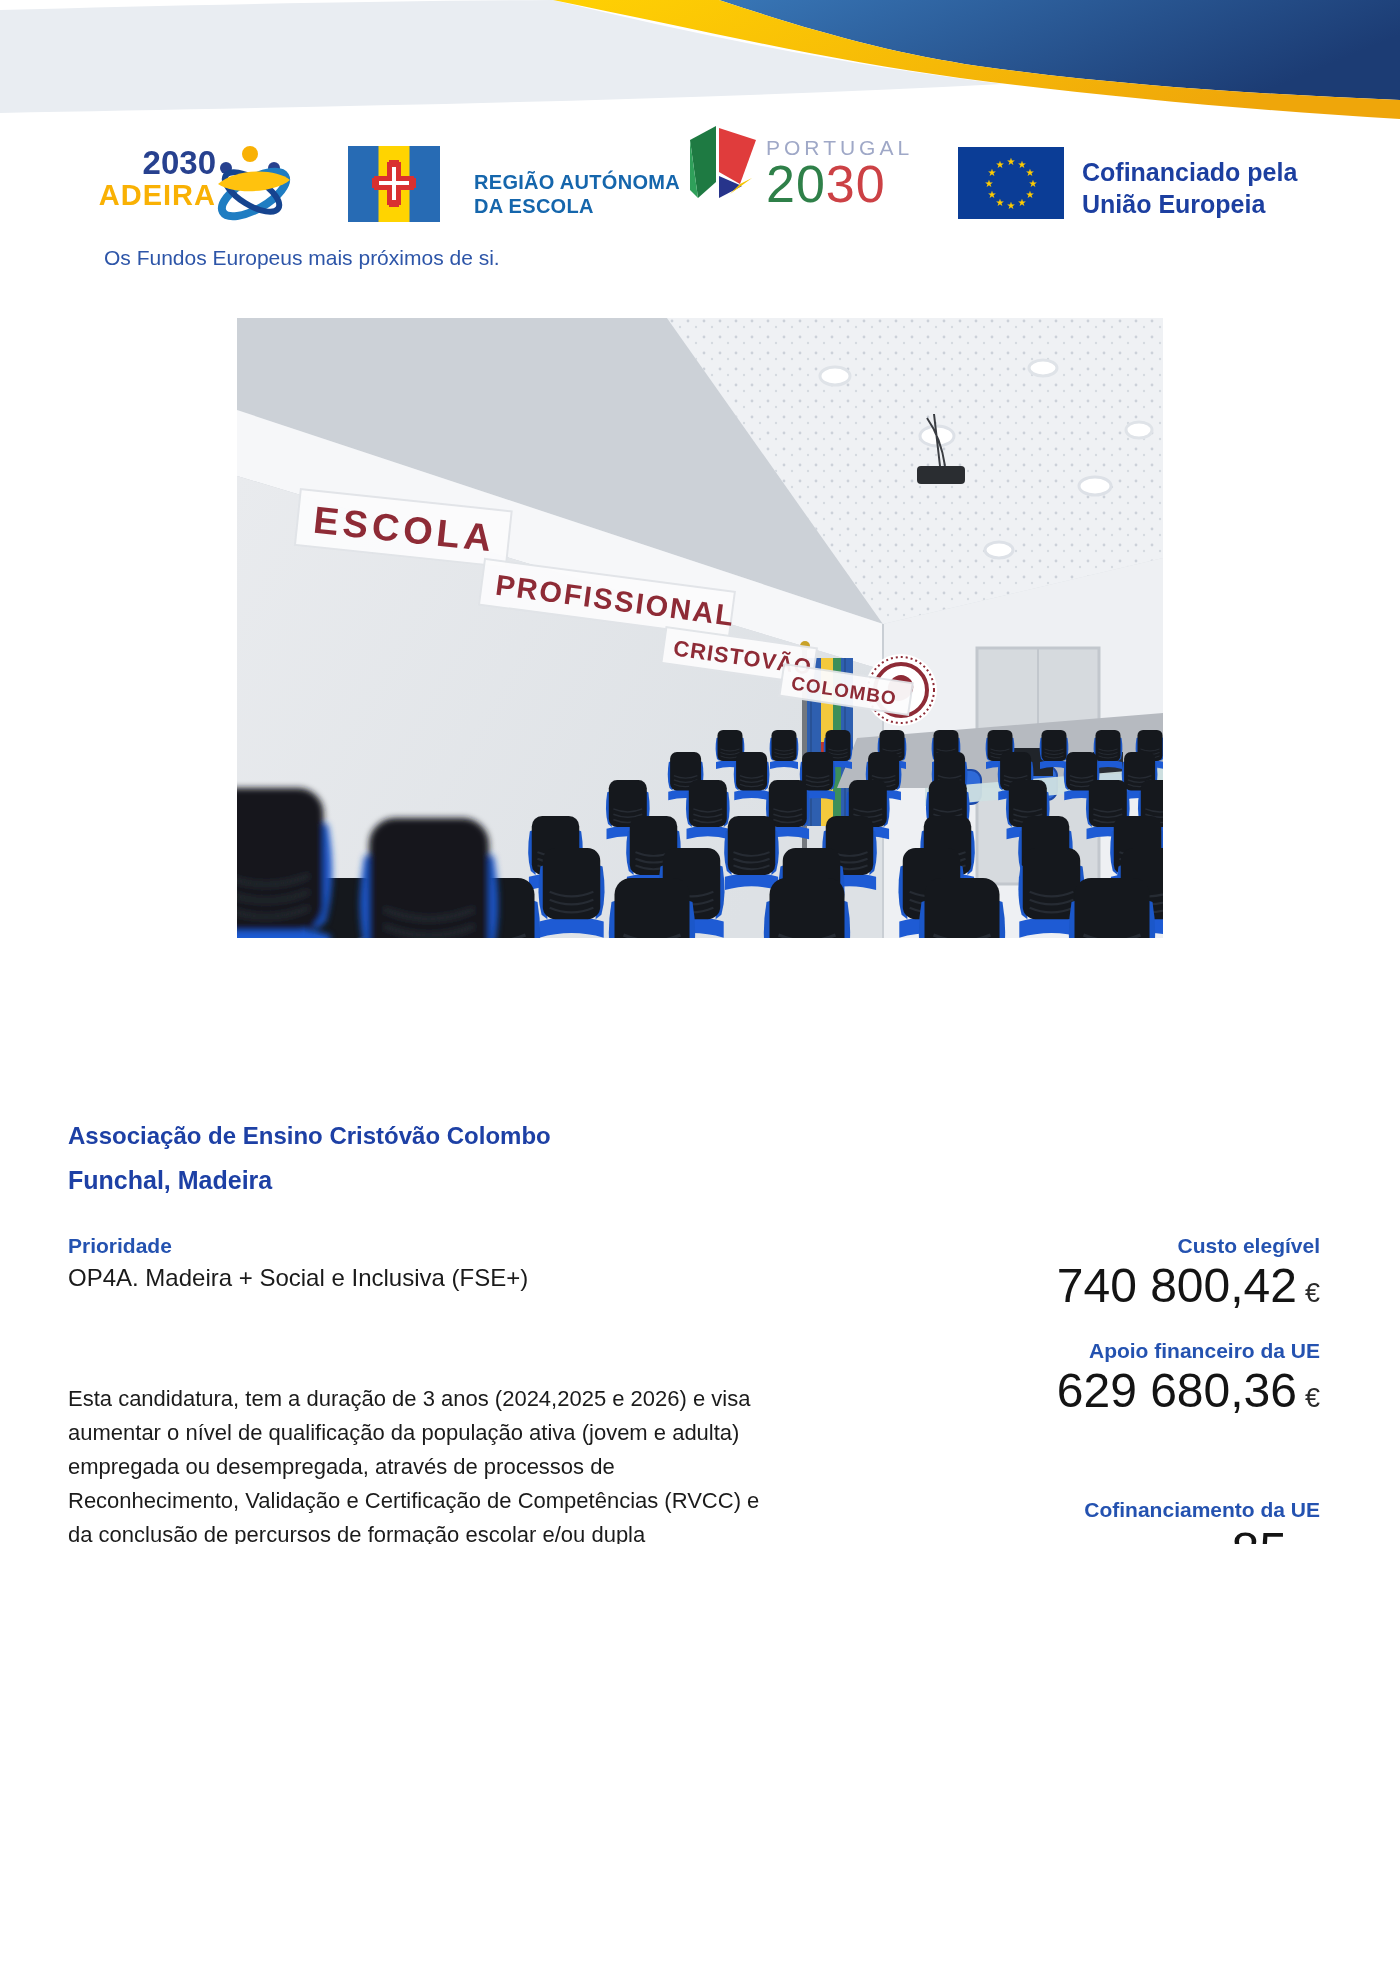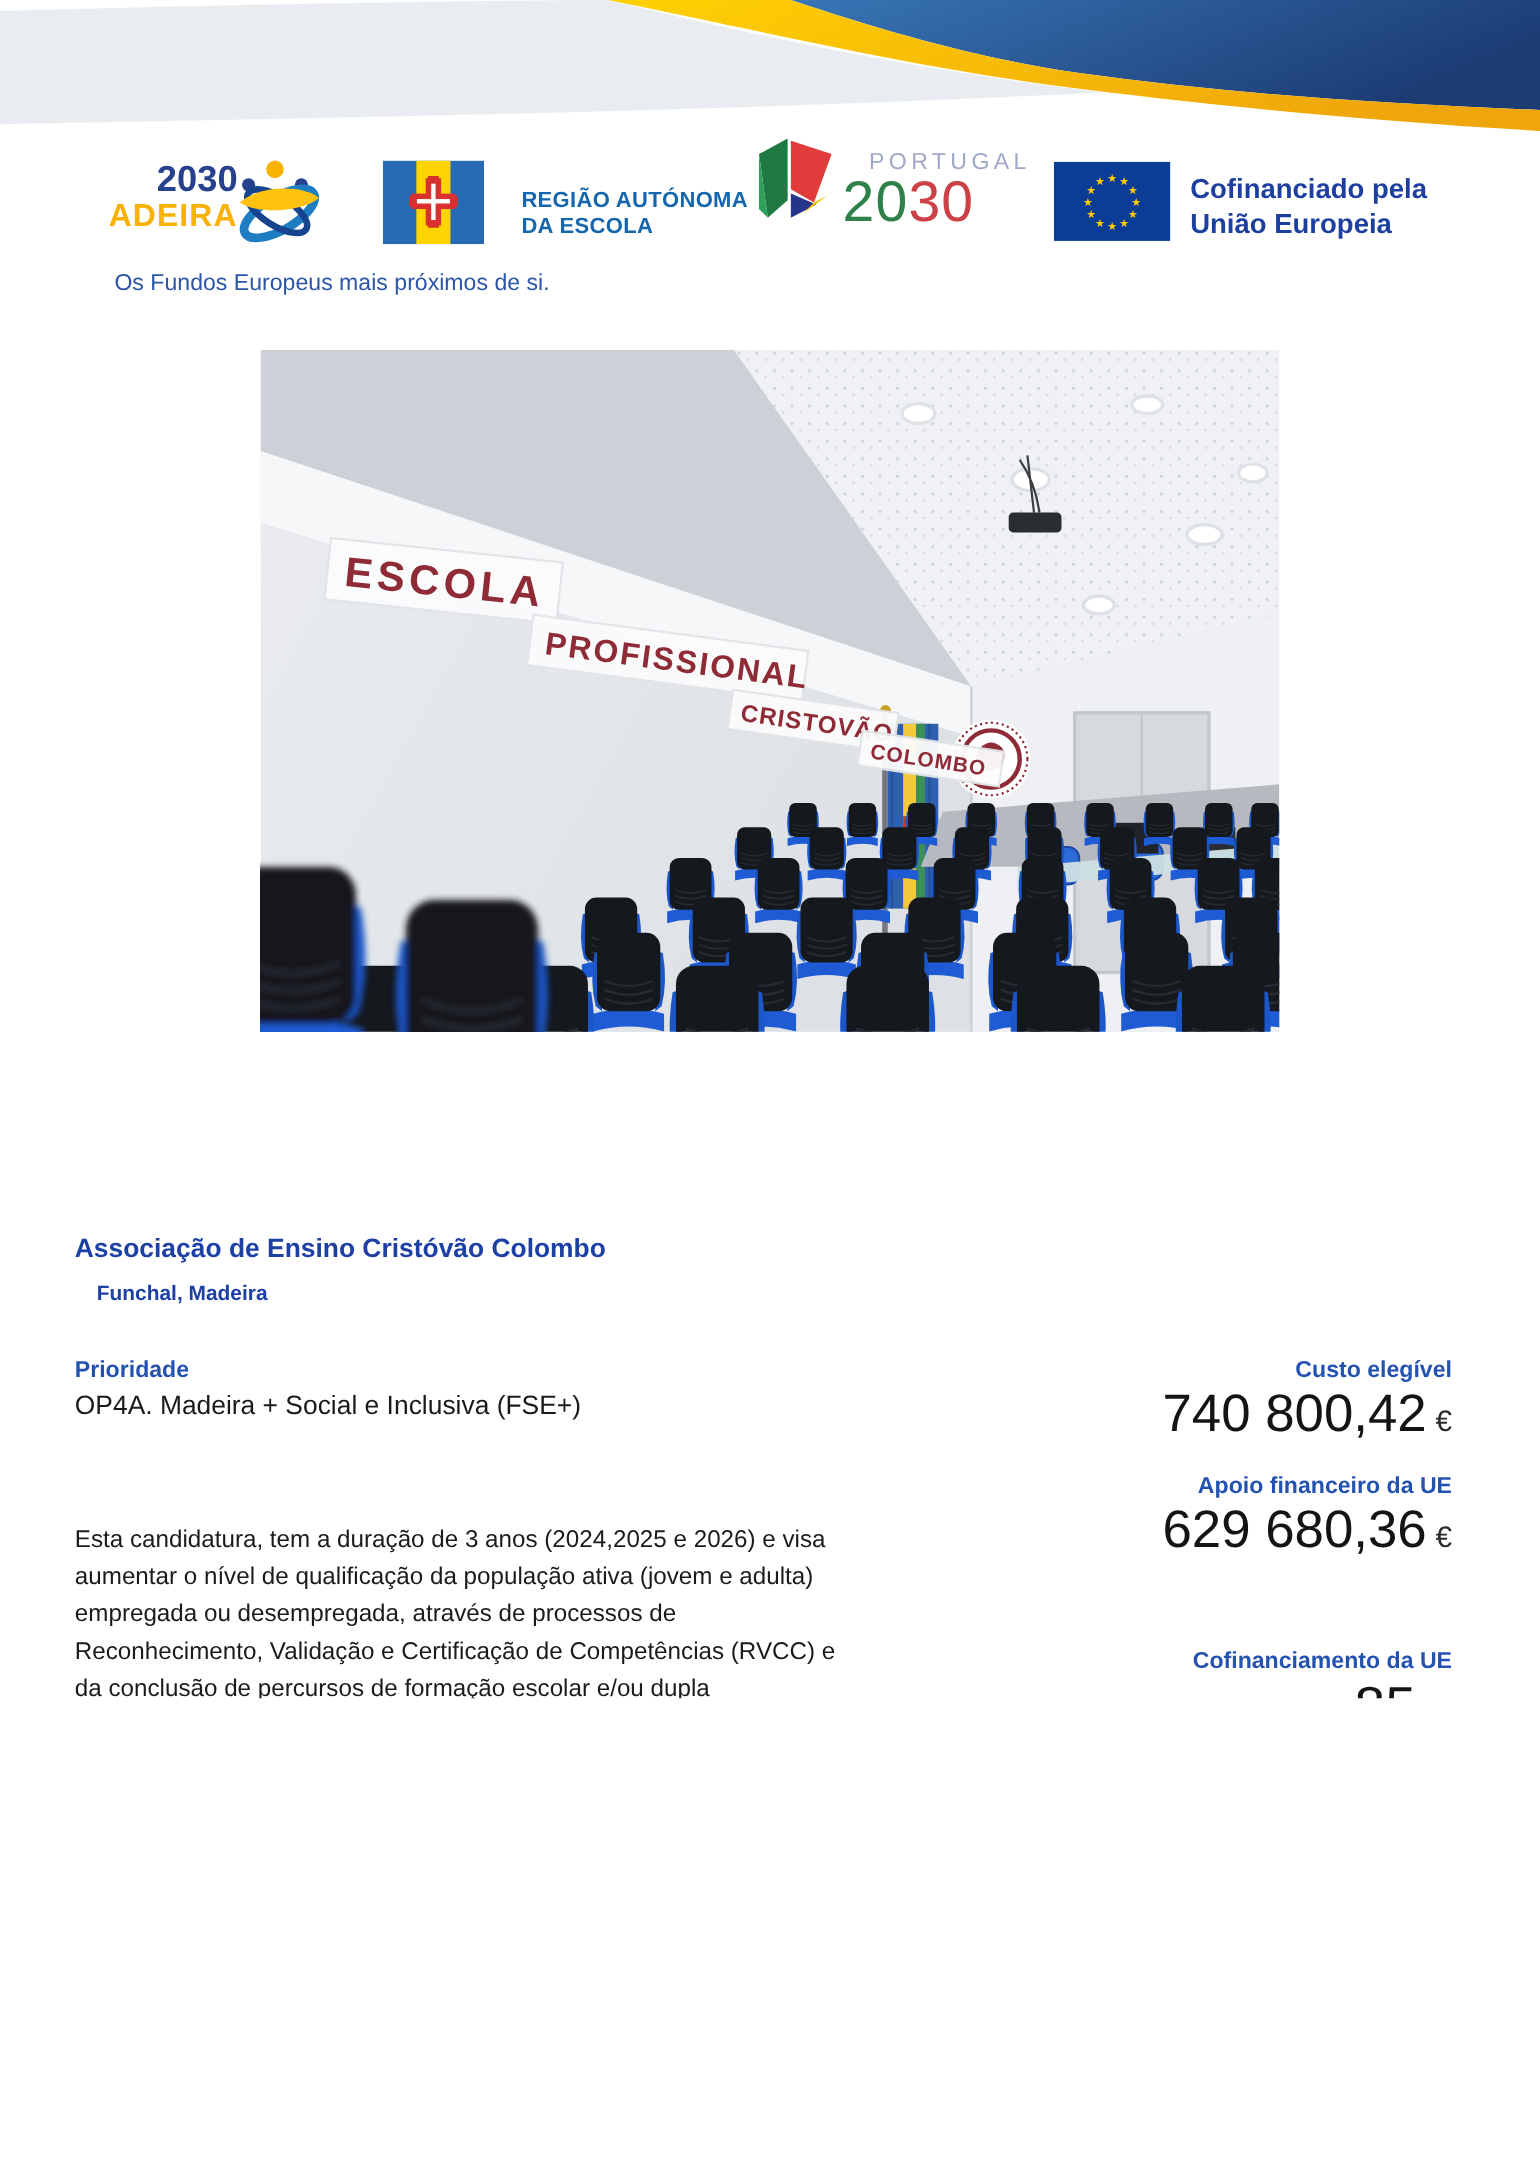--- a/index.html
+++ b/index.html
@@ -5,29 +5,29 @@
   html,body{margin:0;padding:0;background:#ffffff;}
   .page{
     position:relative; width:1400px; height:1544px; background:#ffffff;
     overflow:hidden; font-family:"Liberation Sans", sans-serif;
   }
   .abs{position:absolute;}
   svg{display:block;}
   
   .regiao-text{font-weight:bold; font-size:20px; line-height:24px; color:#1566AC; letter-spacing:.3px;}
   .eu-text{font-weight:bold; font-size:25px; line-height:32px; color:#1C3FA0;}
-  .pt-word{font-size:21px; letter-spacing:4px; color:#9FA8C7; font-weight:400;margin-left:24px;}
+  .pt-word{font-size:21px; letter-spacing:4px; color:#9FA8C7; font-weight:400;}
   .pt-year{font-size:52px; font-weight:500; letter-spacing:1px; line-height:48px;}
   .pt-year .g{color:#2F8049;}
   .pt-year .r{color:#CC4145;}
   .tagline{font-size:21px; color:#2D55A8; font-weight:500;}
   
   .title{font-size:52px; line-height:62px; font-weight:600; color:#2B3D94; letter-spacing:-.5px;}
   .org{font-size:24px; font-weight:600; color:#1D40A5;}
-  .loc{font-size:19px; font-weight:600; color:#1D40A5;margin-left:20px;}
+  .loc{font-size:25px; font-weight:600; color:#1D40A5;}
   .label-blue{font-size:21px; font-weight:600; color:#2452B0;}
   .op-value{font-size:24px; color:#1a1a1a;}
   .desc{font-size:22px; line-height:34px; color:#1b1b1b; width:700px;}
   .fin{text-align:right;}
   .amount{font-size:48px; color:#141414; white-space:nowrap;}
   .amount .unit{font-size:27px; color:#2b2b2b; margin-left:8px;}
   .pct{font-size:50px; color:#141414;}
   .pct .unit{font-size:28px; color:#2b2b2b; margin-left:8px;}
   .website{font-size:20px; color:#1a1a1a; text-align:center;}
 </style>

